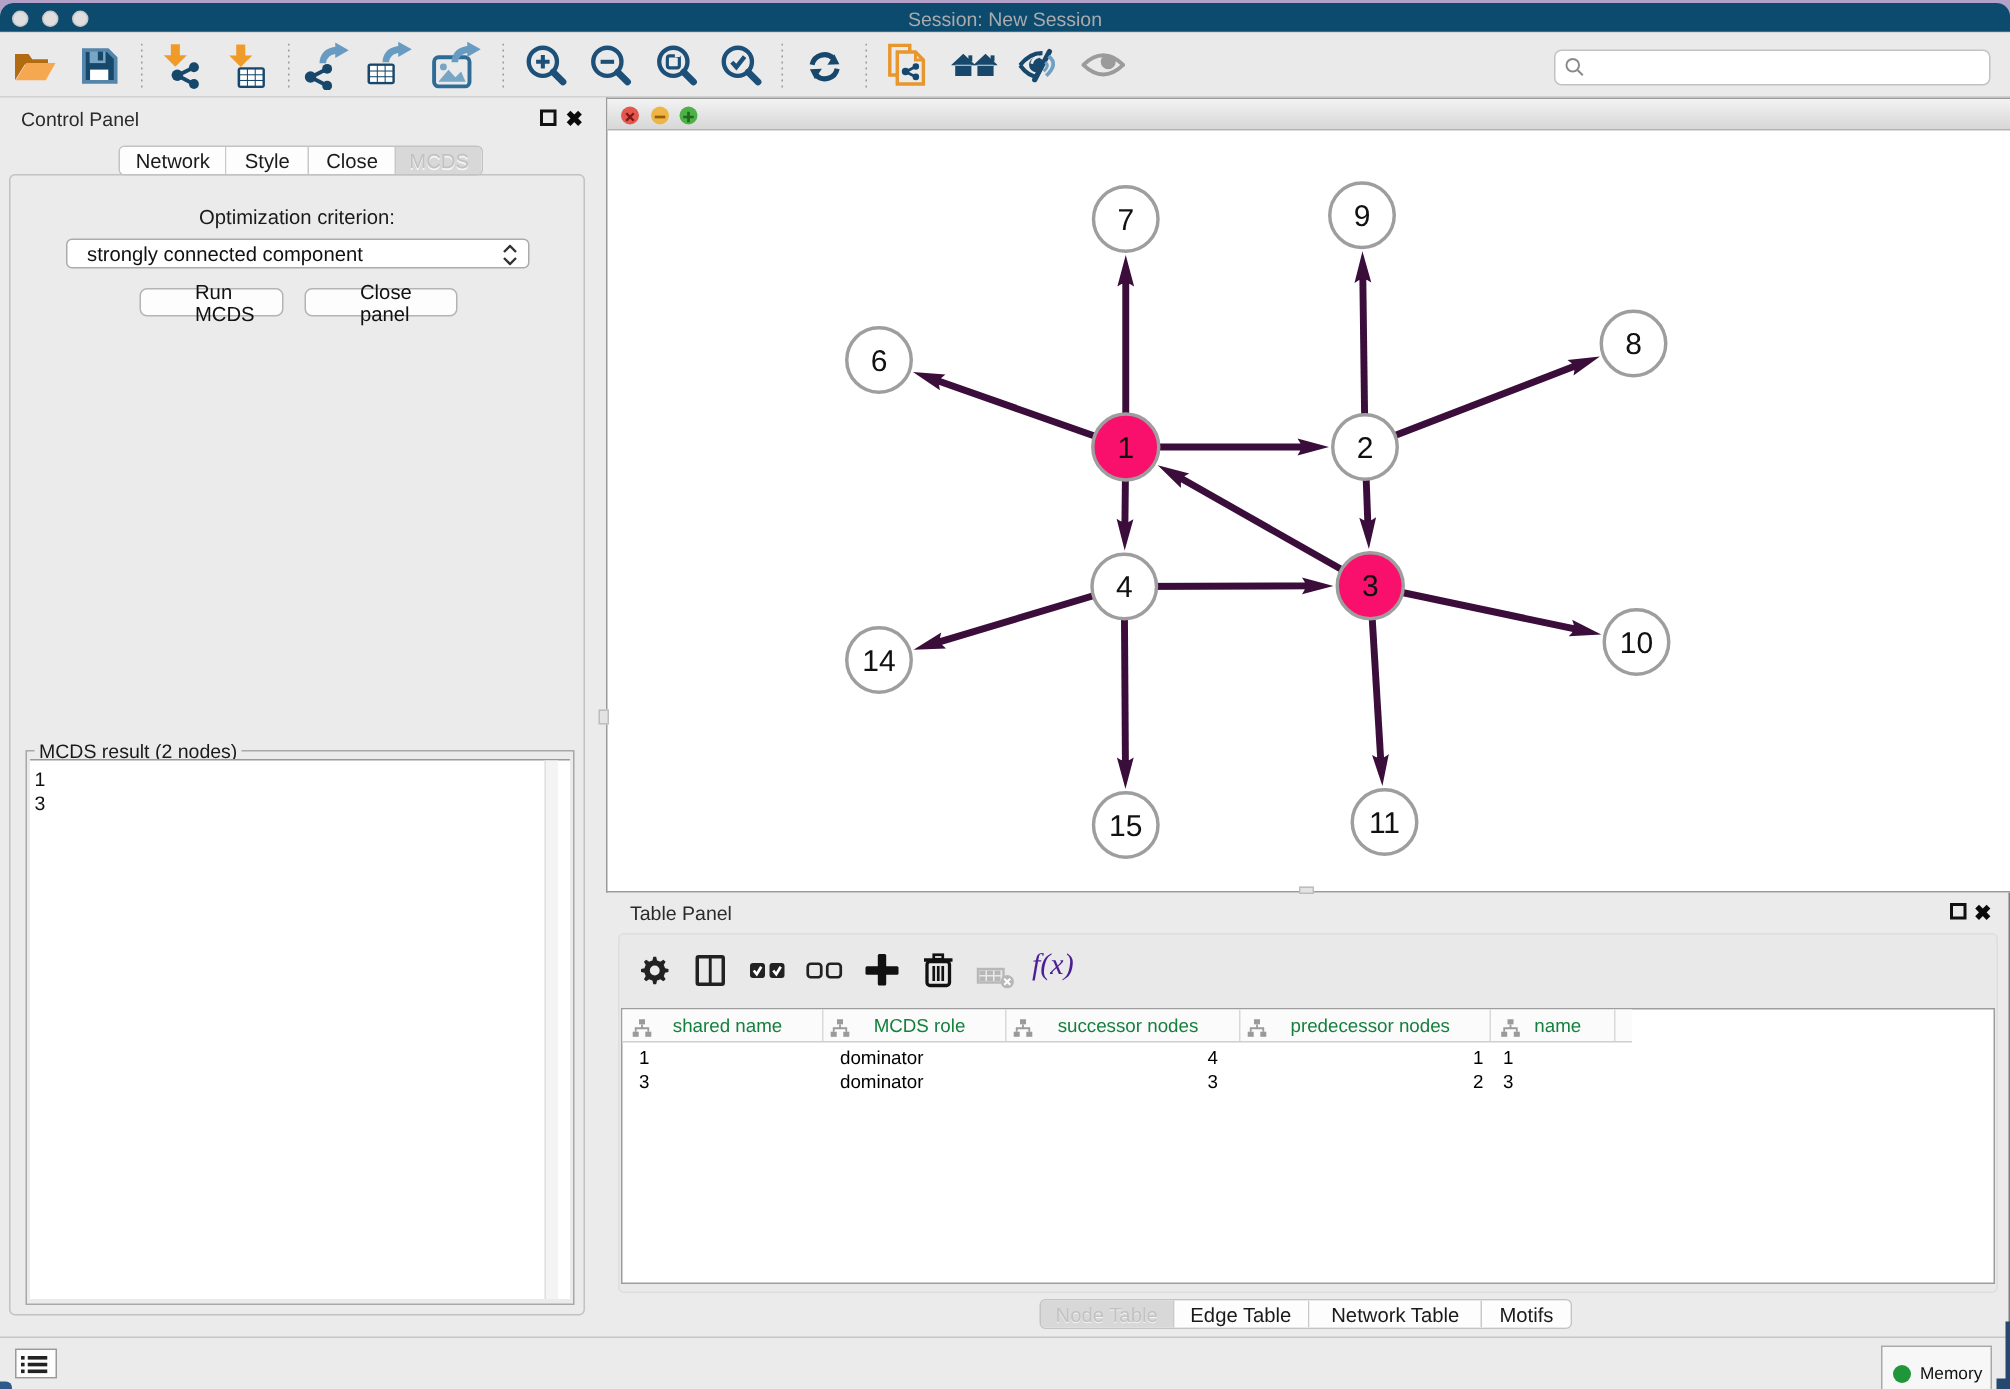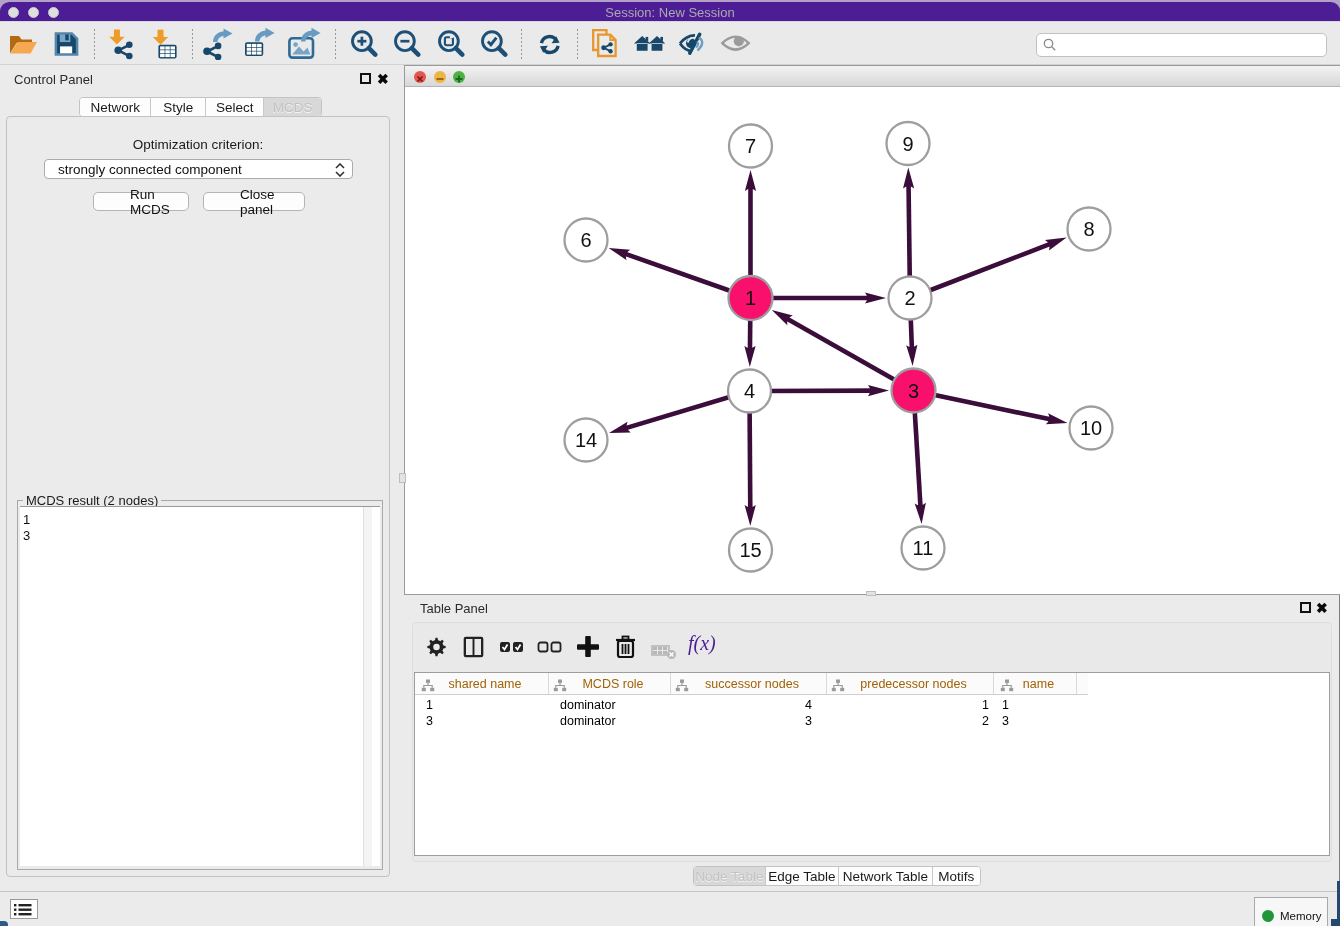--- a/index.html
+++ b/index.html
@@ -1,19 +1,19 @@
 <!DOCTYPE html>
 <html><head><meta charset="utf-8"><style>
 * { margin:0; padding:0; box-sizing:border-box; }
 html,body { width:1340px; height:926px; overflow:hidden; }
 body { background:#b4a1ca; font-family:"Liberation Sans", sans-serif; position:relative; }
 .abs { position:absolute; }
 #win { position:absolute; left:0; top:2px; width:1340px; height:924px; background:#ebebeb;
   border-radius:9px 9px 0 0; border-right:1px solid #7d7d7d; }
-#titlebar { position:absolute; left:0; top:2px; width:1340px; height:20px; background:#4c1d95;
+#titlebar { position:absolute; left:0; top:2px; width:1340px; height:20px; background:#0c4a6e;
   border-bottom:1px solid #d8d8d8; border-radius:9px 9px 0 0; }
 .tlight { position:absolute; top:5px; width:11px; height:11px; border-radius:50%;
   background:#dfdfdf; border:1px solid #c7c7c7; }
 #titletext { position:absolute; top:3px; width:100%; text-align:center; font-size:13px; color:#ababab; }
 #toolbar { position:absolute; left:0; top:22px; width:1340px; height:43px; background:#eaeaea;
   border-bottom:1px solid #d2d2d2; }
 .tsep { position:absolute; top:29px; height:30px; width:1px;
   background-image:linear-gradient(#9a9a9a 40%, transparent 40%); background-size:1px 4px; }
 #searchbox { position:absolute; left:1036px; top:33px; width:291px; height:24px; background:#fff;
   border:1px solid #c2c2c2; border-radius:5px; }
@@ -37,21 +37,21 @@
   border-top:1px solid #999; font-size:13px; color:#111; padding:5px 0 0 3px; line-height:16px; }
 #mcds-scroll { position:absolute; right:8px; top:0; bottom:0; width:9px; background:#f4f4f4; border-left:1px solid #e0e0e0; }
 #netwin { position:absolute; left:404px; top:65px; width:936px; height:530px;
   border:1px solid #9a9a9a; border-right:none; background:#fff; }
 #nettitle { position:absolute; left:0; top:0; width:100%; height:21px;
   background:linear-gradient(#f3f3f3,#d7d7d7); border-bottom:1px solid #b4b4b4; }
 .mbtn { position:absolute; top:4.5px; width:12px; height:12px; border-radius:50%; }
 #tbl { position:absolute; left:414px; top:672px; width:916px; height:184px; background:#fff; border:1px solid #9d9d9d; }
 #tblhead { position:absolute; left:0; top:0; height:22px; width:673px; background:#fbfbfb;
   border-bottom:1px solid #cfcfcf; display:flex; }
-.th { position:relative; height:100%; border-right:1px solid #d9d9d9; font-size:12.5px; color:#a16207;
+.th { position:relative; height:100%; border-right:1px solid #d9d9d9; font-size:12.5px; color:#15803d;
   display:flex; align-items:center; justify-content:center; padding-left:7px; }
 .td { position:absolute; font-size:12.5px; color:#000; }
 #statusbar { position:absolute; left:0; top:891px; width:1340px; height:35px; background:#ebebeb;
   border-top:1px solid #c6c6c6; }
 #membtn { position:absolute; left:1254px; top:897px; width:74px; height:38px; background:#f7f7f7;
   border:1px solid #a9a9a9; font-size:11.5px; color:#111; display:flex; align-items:center; }
 #listbtn { position:absolute; left:10px; top:899px; width:28px; height:20px; background:#fdfdfd;
   border:1.5px solid #9a9a9a; }
 </style></head><body>
 <div id="win"></div>
@@ -215,21 +215,21 @@
   <line x1="9.8" y1="9.8" x2="13.2" y2="13.2" stroke="#8a8a8a" stroke-width="1.3"></line>
   </svg>
 
 <div class="paneltitle abs" style="left:14px;top:72px">Control Panel</div>
 <div class="winbtn-sq" style="left:360px;top:73px"></div>
 <div class="winbtn-x" style="left:377px;top:71px">✖</div>
 <div id="cp-content"></div>
 <div class="tabbar" style="left:79px;top:97px;width:243px">
   <div class="tab" style="width:72px">Network</div>
   <div class="tab" style="width:55px">Style</div>
-  <div class="tab" style="width:59px">Select</div>
+  <div class="tab" style="width:59px">Close</div>
   <div class="tab tabsel" style="width:57px">MCDS</div>
 </div>
 <div class="abs" style="left:6px;top:137px;width:384px;text-align:center;font-size:13.5px;color:#1a1a1a">Optimization criterion:</div>
 <div class="abs" style="left:44px;top:159px;width:309px;height:20px;background:#fff;border:1px solid #ababab;border-radius:4px">
   <div class="abs" style="left:13px;top:2px;font-size:13.5px;color:#111">strongly connected component</div>
   <svg width="12" height="14" viewBox="0 0 12 14" style="position:absolute;right:6px;top:3px">
     <path d="M2 5 L6 1 L10 5" fill="none" stroke="#333" stroke-width="1.6"></path>
     <path d="M2 9 L6 13 L10 9" fill="none" stroke="#333" stroke-width="1.6"></path>
     </svg>
 </div>
@@ -394,21 +394,21 @@
     <rect x="0.8" y="8.8" width="4" height="3.4" fill="#9a9a9a"></rect>
     <rect x="9.2" y="8.8" width="4" height="3.4" fill="#9a9a9a"></rect>
     <path d="M7 4 L7 6.5 M2.8 8.8 L2.8 6.5 L11.2 6.5 L11.2 8.8" stroke="#9a9a9a" stroke-width="1.2" fill="none"></path>
   </svg>
 <svg class="abs" style="left:1000px;top:679px" width="14" height="13" viewBox="0 0 14 13">
     <rect x="5" y="0.5" width="4" height="3.4" fill="#9a9a9a"></rect>
     <rect x="0.8" y="8.8" width="4" height="3.4" fill="#9a9a9a"></rect>
     <rect x="9.2" y="8.8" width="4" height="3.4" fill="#9a9a9a"></rect>
     <path d="M7 4 L7 6.5 M2.8 8.8 L2.8 6.5 L11.2 6.5 L11.2 8.8" stroke="#9a9a9a" stroke-width="1.2" fill="none"></path>
   </svg>
-<div class="tabbar" style="left:693px;top:866px;width:288px">
+<div class="tabbar" style="left:693px;top:866px;width:355px">
   <div class="tab tabsel" style="width:89px">Node Table</div>
   <div class="tab" style="width:91px">Edge Table</div>
   <div class="tab" style="width:116px">Network Table</div>
   <div class="tab" style="width:59px">Motifs</div>
 </div>
 
 <div class="abs" style="left:399px;top:473px;width:7px;height:10px;background:#e3e3e3;border:1px solid #bdbdbd"></div>
 <div class="abs" style="left:866px;top:591px;width:10px;height:5px;background:#e3e3e3;border:1px solid #bdbdbd"></div>
 <div id="statusbar"></div>
 <div id="listbtn">

